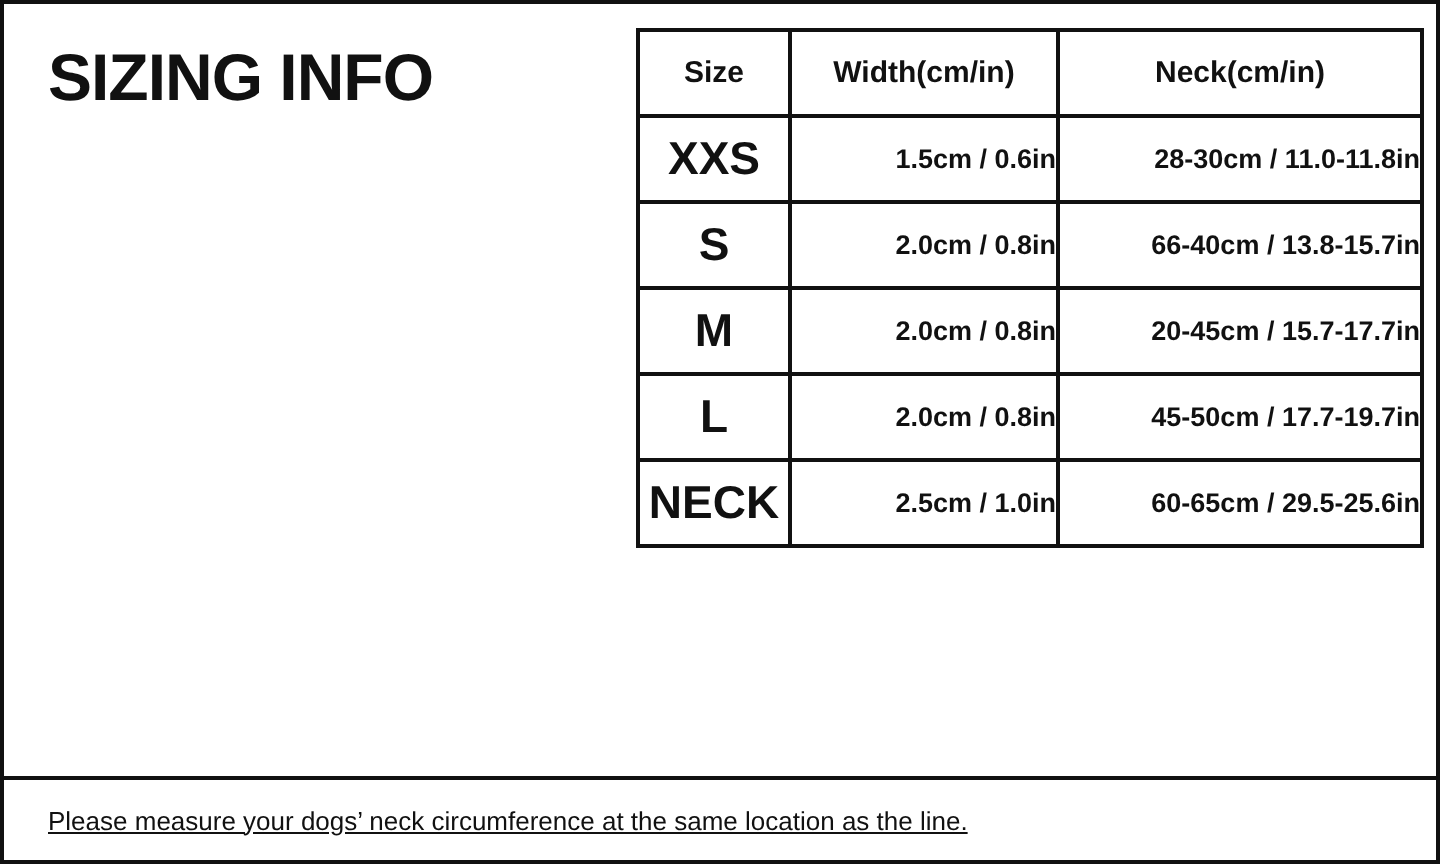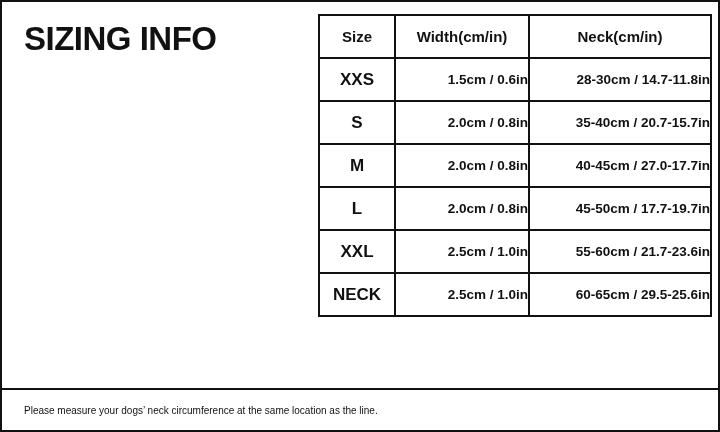--- a/index.html
+++ b/index.html
@@ -76,21 +76,21 @@
     vertical-align: middle;
     padding: 0;
     height: 41px;
     color: #111111;
   }
   table.size-table th {
     font-size: 15px;
     font-weight: bold;
   }
   table.size-table td.sz {
-    font-size: 17px;
+    font-size: 23px;
     font-weight: bold;
   }
   table.size-table td.val {
     font-size: 13.5px;
     font-weight: bold;
     text-align: right;
   }
   col.c-size { width: 76px; }
   col.c-width { width: 134px; }
   col.c-neck { width: 182px; }
@@ -100,23 +100,24 @@
     top: 386px;
     width: 716px;
     height: 42px;
     border-top: 2px solid #111111;
     box-sizing: border-box;
     display: flex;
     align-items: center;
   }
   .footer-text {
     padding-left: 22px;
-    font-size: 10px;
+    font-size: 13px;
     color: #111111;
     font-family: "Liberation Sans", sans-serif;
+    text-decoration: underline;
   }
 </style>
 </head>
 <body>
 
 <div class="page">
 
   <div class="left-panel">
     <div class="title">SIZING INFO</div>
 
@@ -133,41 +134,36 @@
         <tr>
           <th>Size</th>
           <th>Width(cm/in)</th>
           <th>Neck(cm/in)</th>
         </tr>
       </thead>
       <tbody>
         <tr>
           <td class="sz">XXS</td>
           <td class="val">1.5cm / 0.6in</td>
-          <td class="val">28-30cm / 14.7-11.8in</td>
+          <td class="val">28-30cm / 11.0-11.8in</td>
         </tr>
         <tr>
           <td class="sz">S</td>
           <td class="val">2.0cm / 0.8in</td>
-          <td class="val">35-40cm / 20.7-15.7in</td>
+          <td class="val">66-40cm / 13.8-15.7in</td>
         </tr>
         <tr>
           <td class="sz">M</td>
           <td class="val">2.0cm / 0.8in</td>
-          <td class="val">40-45cm / 27.0-17.7in</td>
+          <td class="val">20-45cm / 15.7-17.7in</td>
         </tr>
         <tr>
           <td class="sz">L</td>
           <td class="val">2.0cm / 0.8in</td>
           <td class="val">45-50cm / 17.7-19.7in</td>
-        </tr>
-        <tr>
-          <td class="sz">XXL</td>
-          <td class="val">2.5cm / 1.0in</td>
-          <td class="val">55-60cm / 21.7-23.6in</td>
         </tr>
         <tr>
           <td class="sz">NECK</td>
           <td class="val">2.5cm / 1.0in</td>
           <td class="val">60-65cm / 29.5-25.6in</td>
         </tr>
       </tbody>
     </table>
   </div>
 

